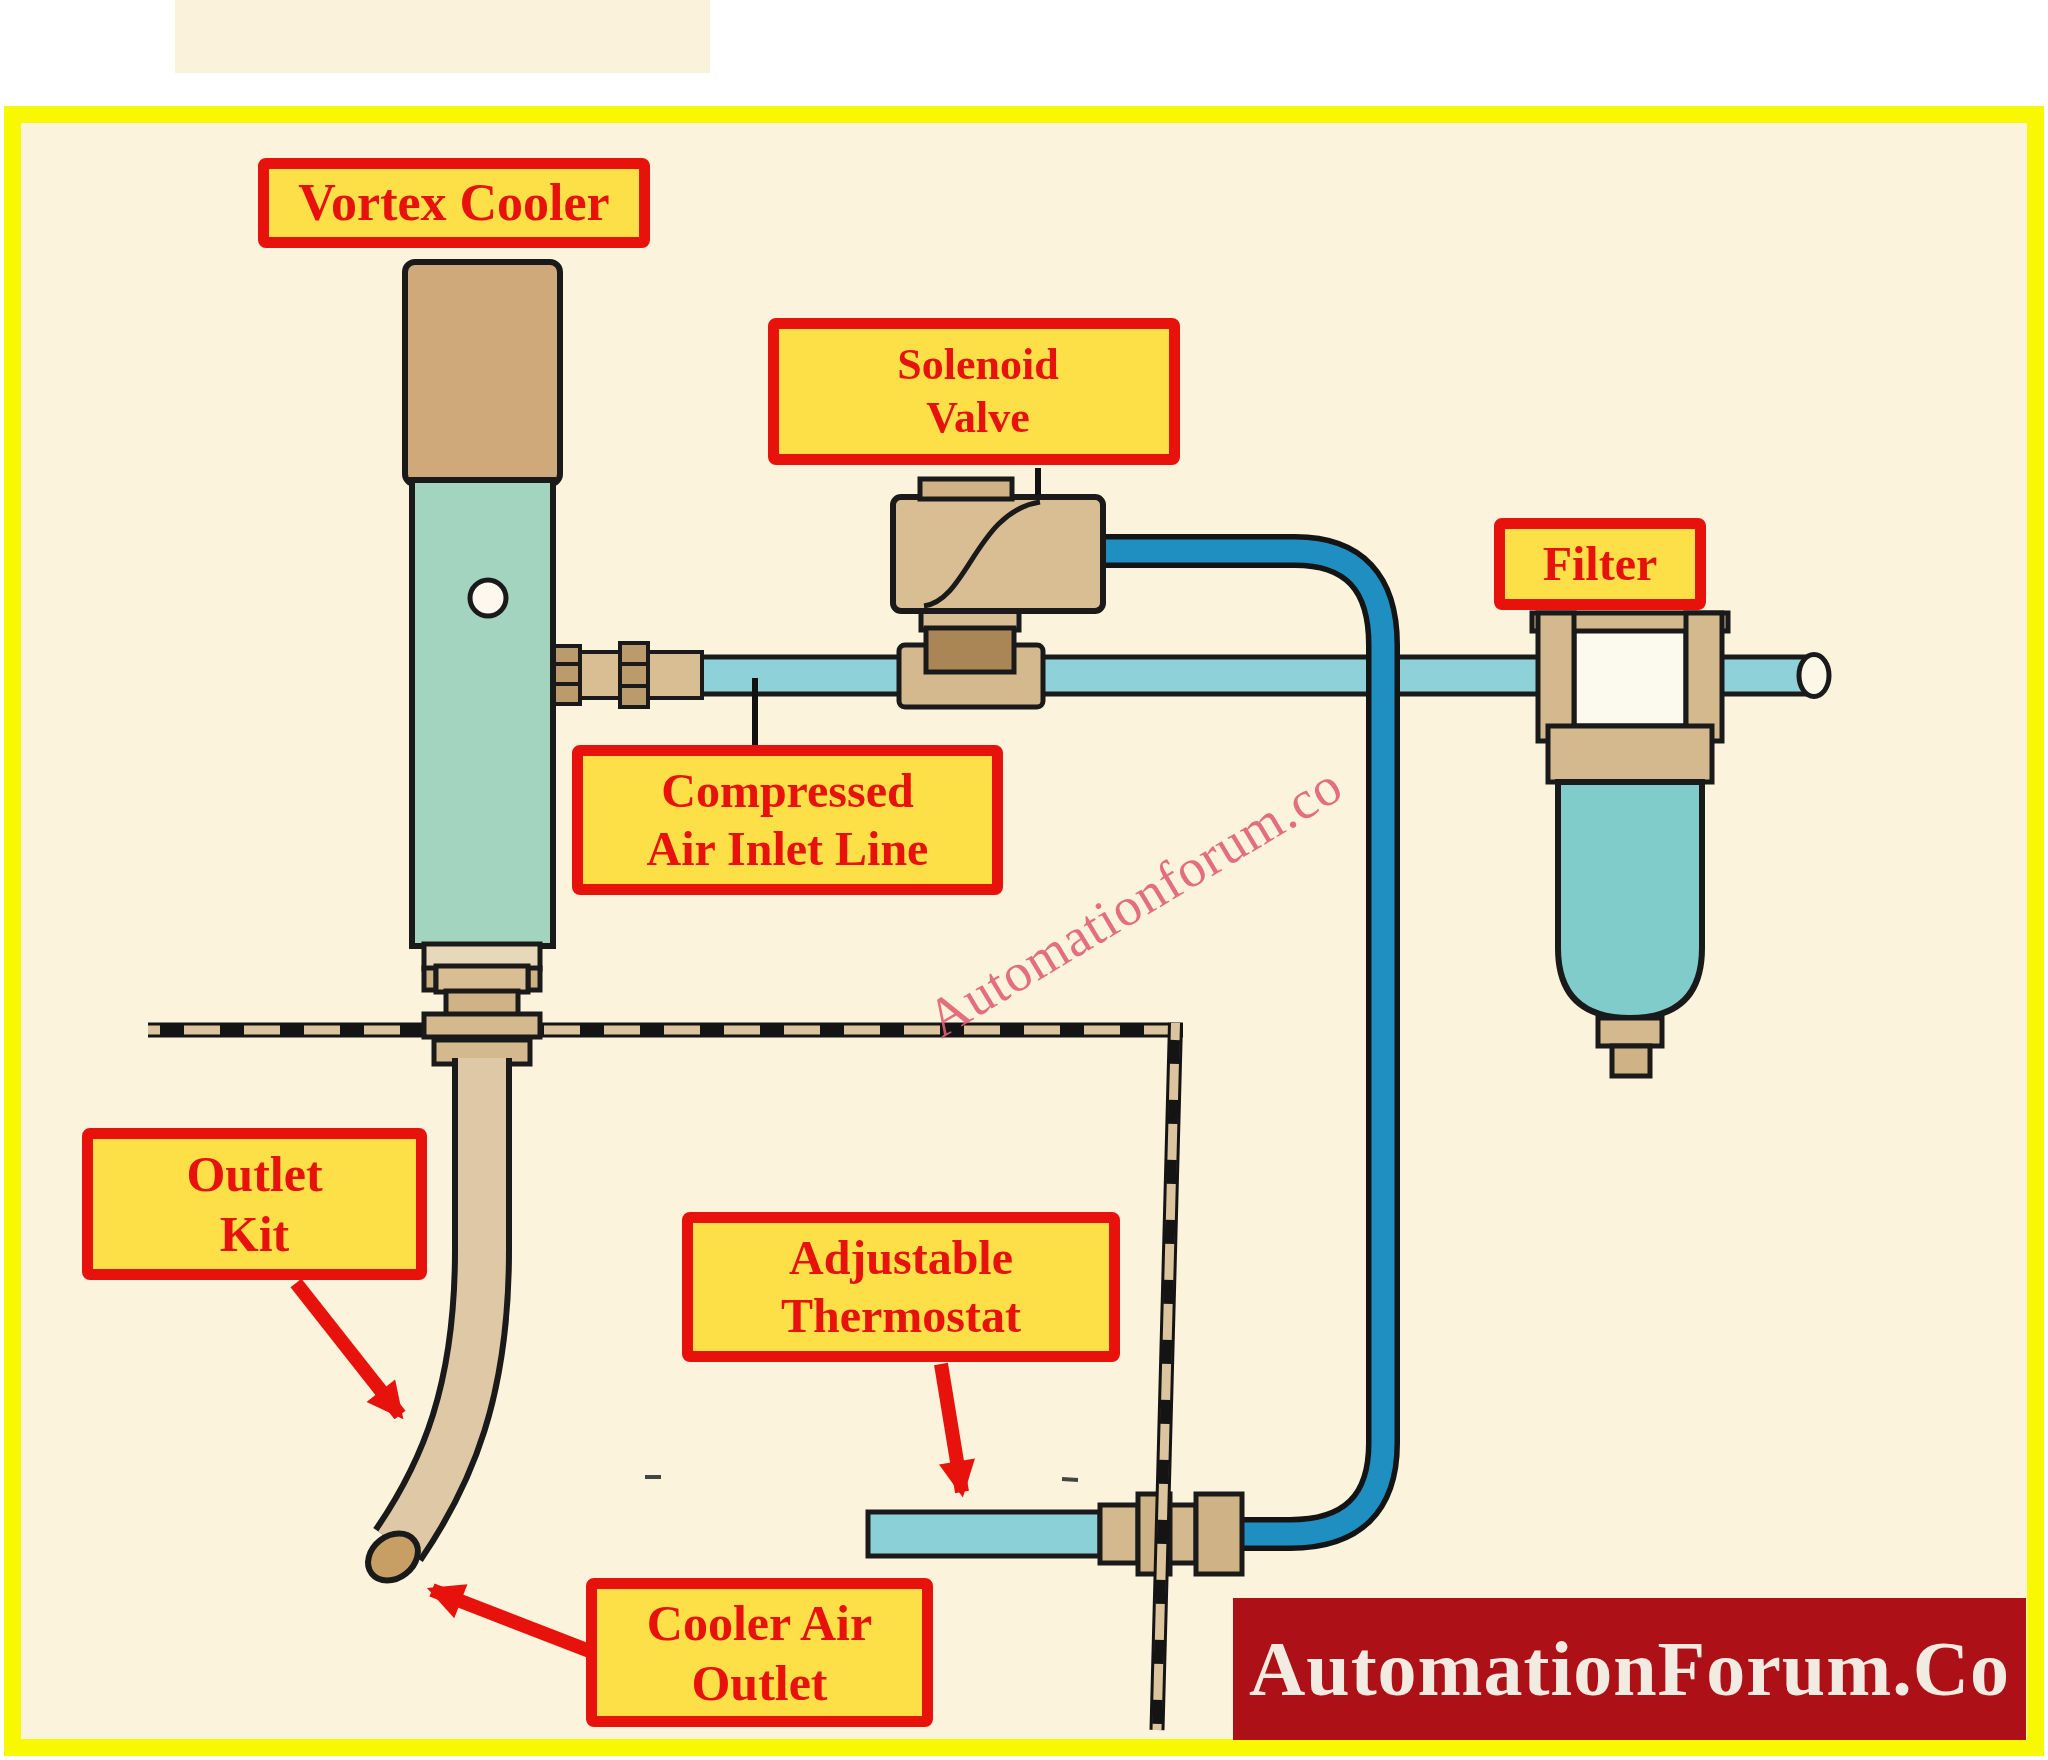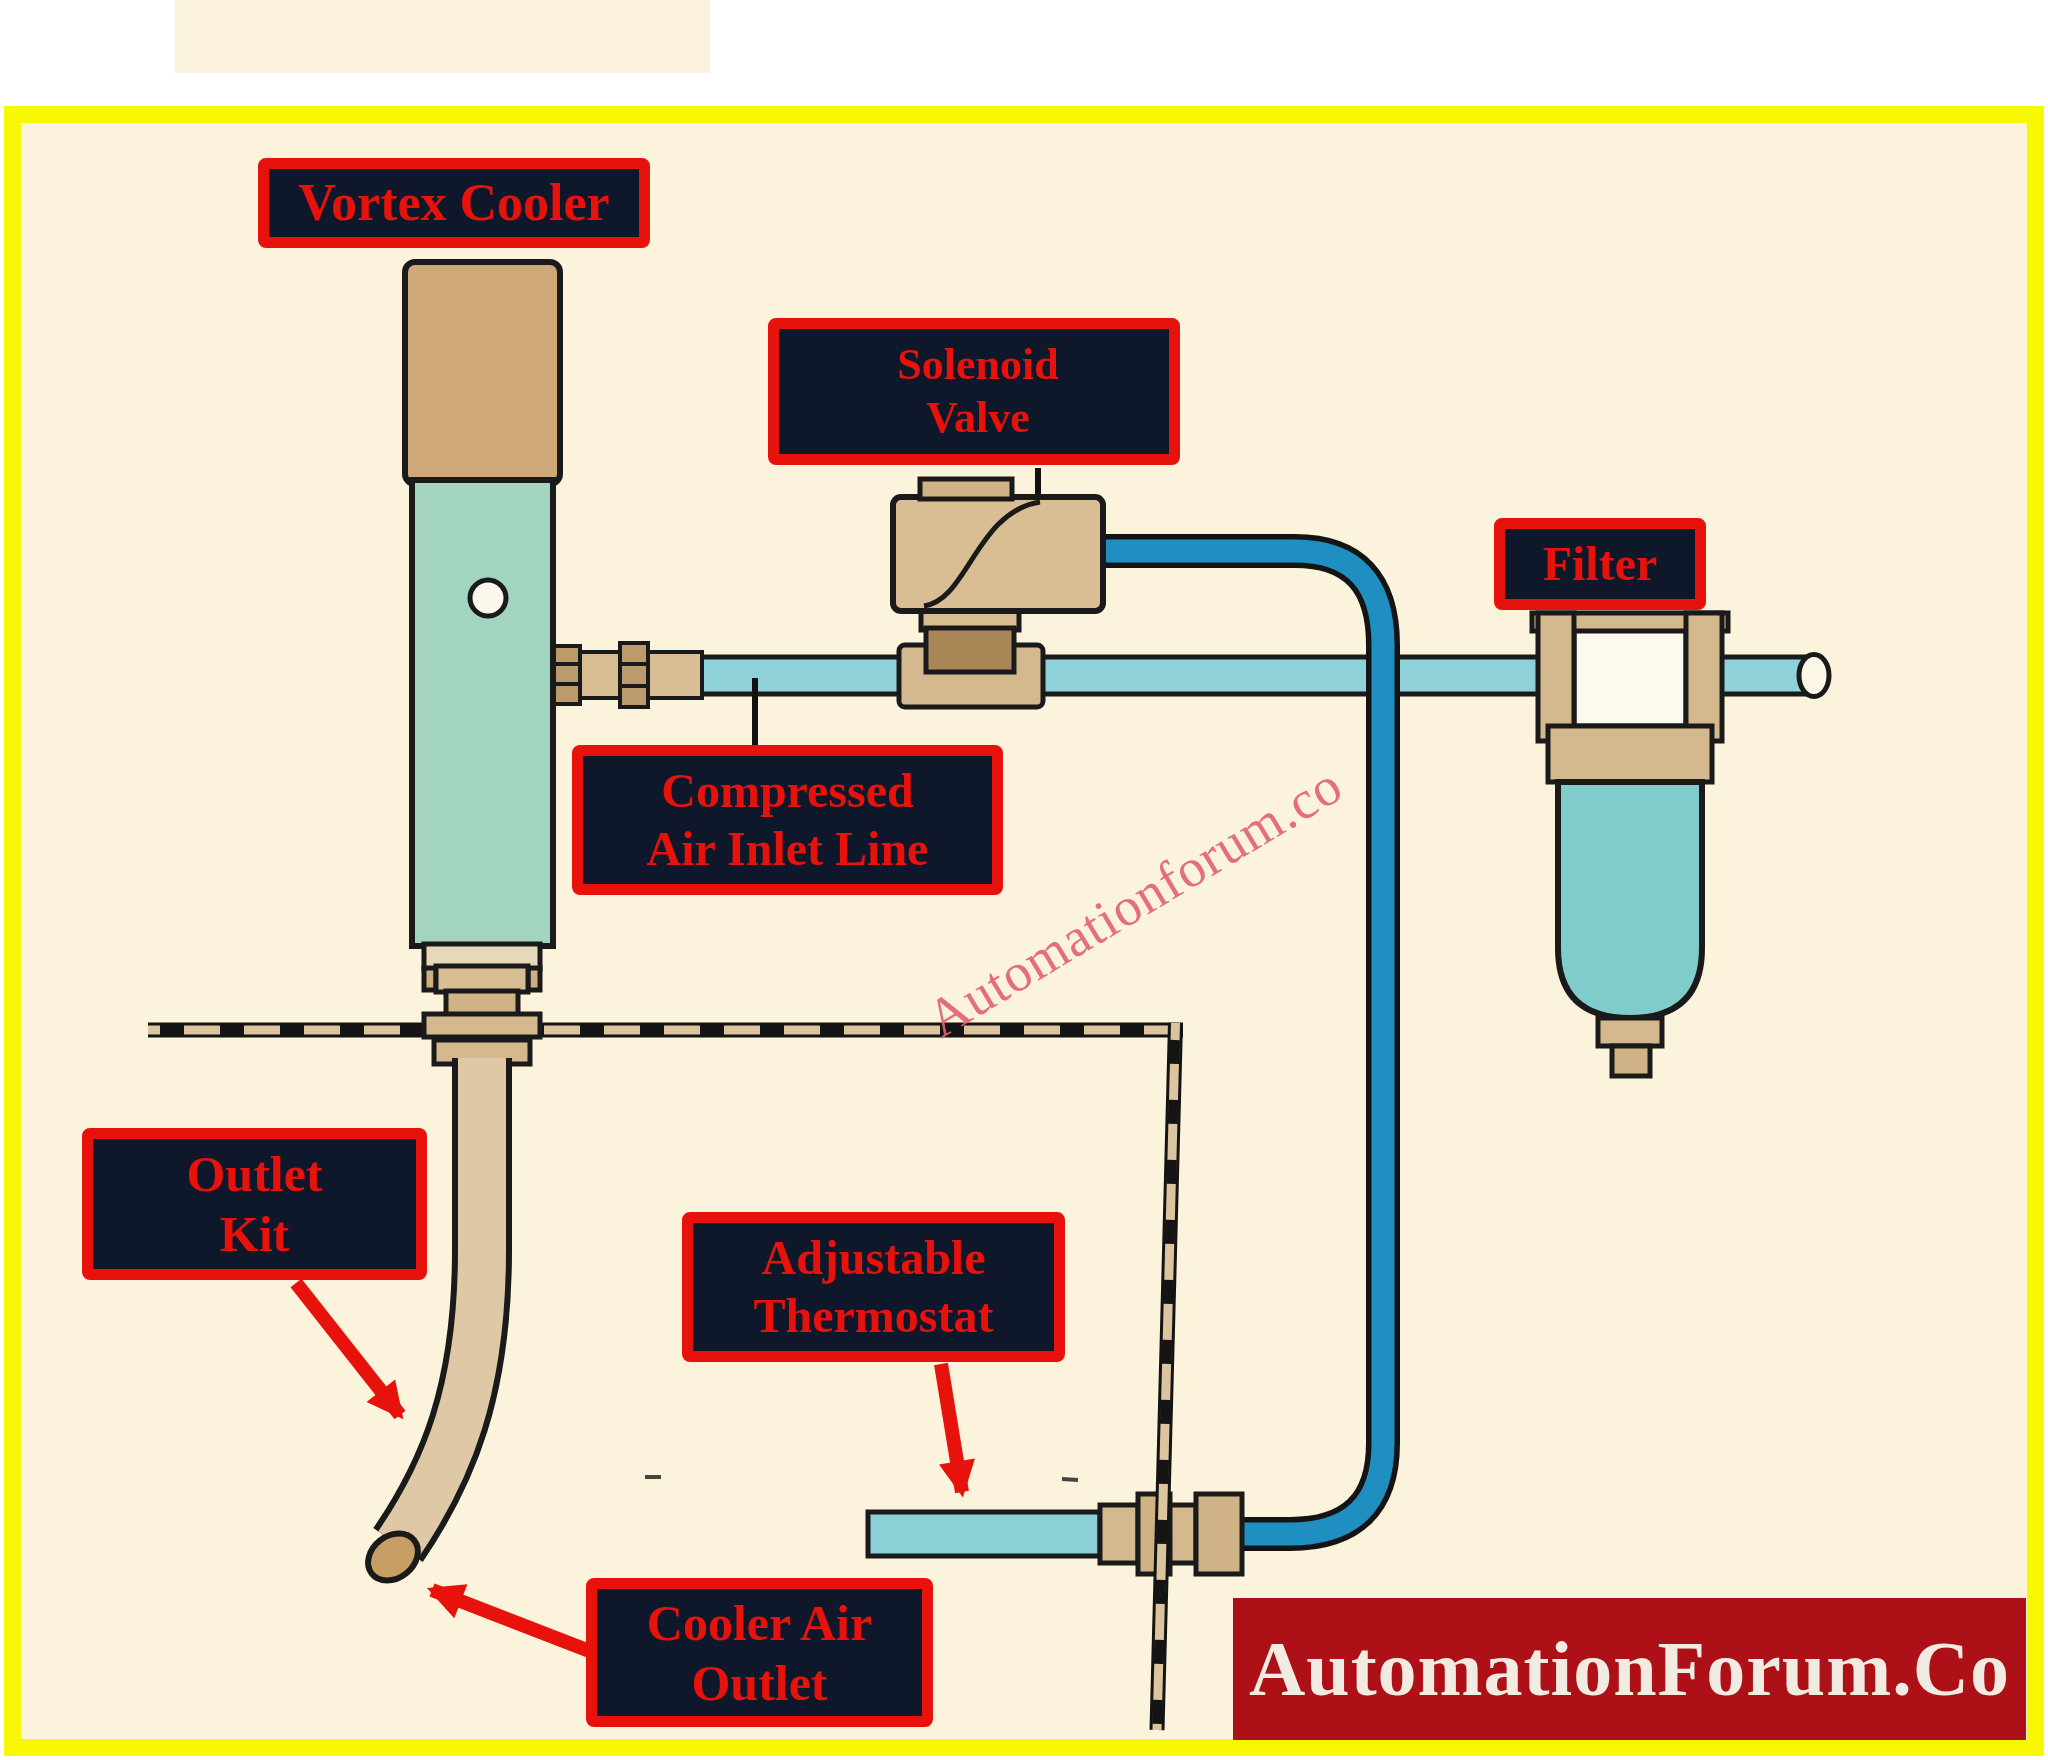--- a/index.html
+++ b/index.html
@@ -3,21 +3,21 @@
 <meta charset="utf-8">
 <style>
   html,body{margin:0;padding:0;background:#ffffff;}
   .stage{position:relative;width:2048px;height:1760px;background:#ffffff;overflow:hidden;
          font-family:"Liberation Serif", serif;}
   .top-cream{position:absolute;left:175px;top:0;width:535px;height:73px;background:#fbf2dc;}
   .frame{position:absolute;left:4px;top:106px;width:2040px;height:1650px;background:#f8f800;}
   .canvas{position:absolute;left:17px;top:17px;right:17px;bottom:17px;background:#fcf3dc;}
   svg.diagram{position:absolute;left:0;top:0;width:2048px;height:1760px;}
   .label{position:absolute;display:flex;align-items:center;justify-content:center;
-         background:#0f172a;border:11px solid #e8120d;border-radius:8px;
+         background:#fde047;border:11px solid #e8120d;border-radius:8px;
          color:#e8120d;font-weight:700;text-align:center;white-space:pre-line;
          line-height:1.2;box-sizing:border-box;}
   .watermark{position:absolute;left:948px;top:988px;width:480px;color:rgba(224,95,114,0.9);
              font-size:54px;letter-spacing:1px;transform:rotate(-31deg);
              transform-origin:left bottom;font-weight:400;}
   .logo{position:absolute;left:1233px;top:1598px;width:793px;height:142px;background:#ad1016;
         display:flex;align-items:center;justify-content:center;color:#f2ebe1;
         font-weight:700;font-size:78px;letter-spacing:1px;}
 </style>
 </head>
@@ -145,21 +145,21 @@
 Valve</div>
 
   <div class="label" style="left:572px;top:745px;width:431px;height:150px;font-size:48px;">Compressed
 Air Inlet Line</div>
 
   <div class="label" style="left:1488px;top:518px;width:212px;height:92px;font-size:48px;margin-left:6px;">Filter</div>
 
   <div class="label" style="left:82px;top:1128px;width:345px;height:152px;font-size:50px;">Outlet
 Kit</div>
 
-  <div class="label" style="left:682px;top:1212px;width:383px;height:150px;font-size:48px;">Adjustable
+  <div class="label" style="left:682px;top:1212px;width:438px;height:150px;font-size:48px;">Adjustable
 Thermostat</div>
 
   <div class="label" style="left:586px;top:1578px;width:347px;height:149px;font-size:50px;">Cooler Air
 Outlet</div>
 
   <div class="logo">AutomationForum.Co</div>
 
 </div>
 
 </body></html>

